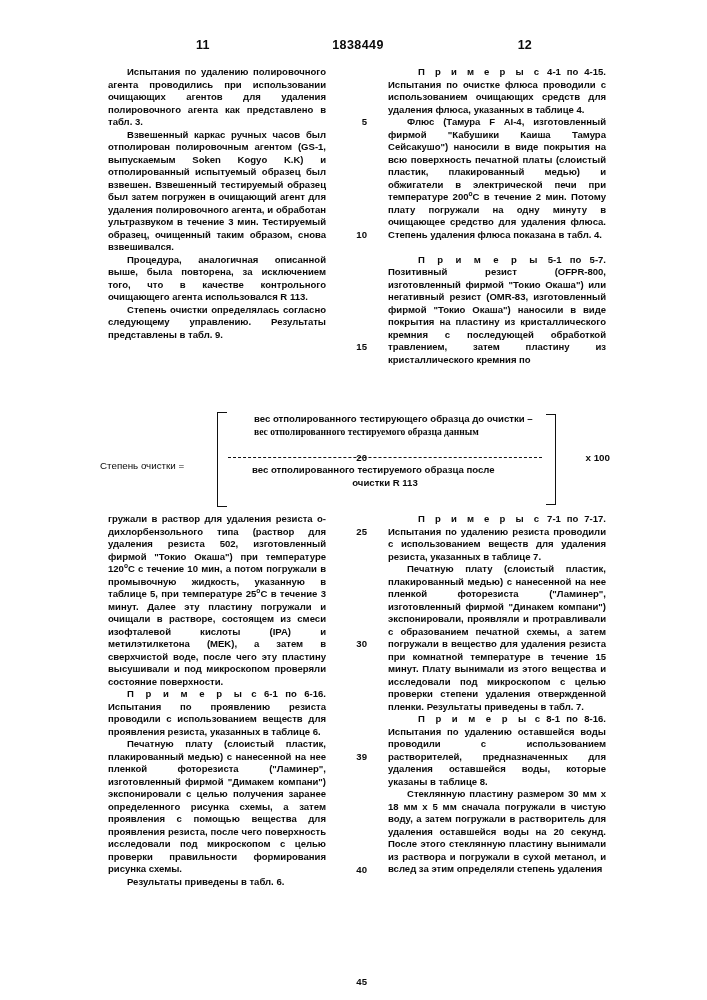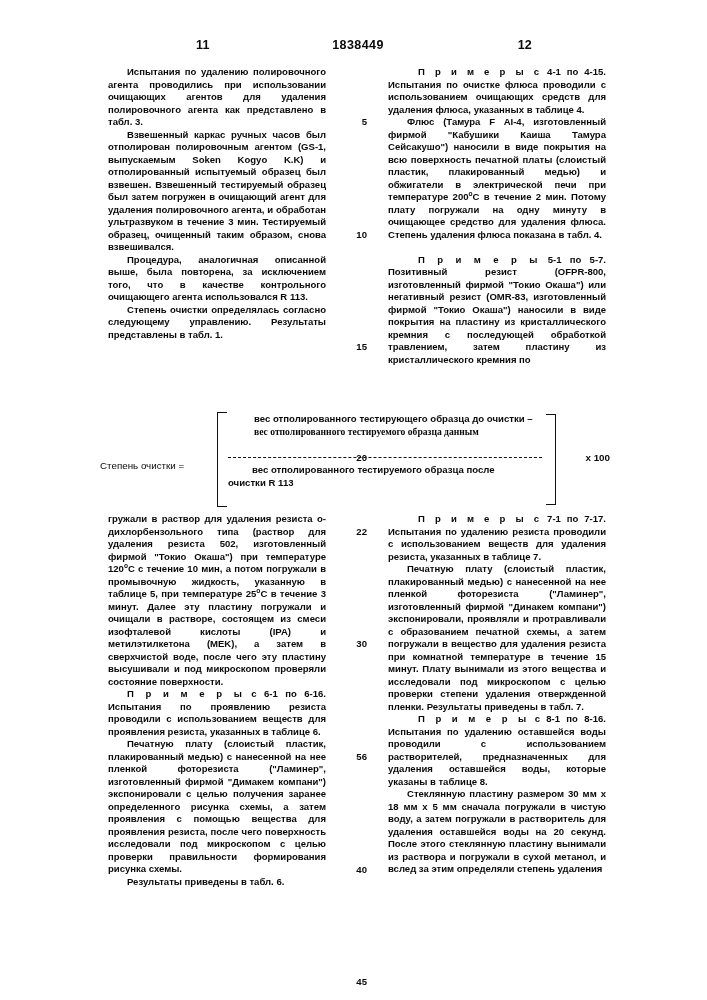--- a/index.html
+++ b/index.html
@@ -171,21 +171,21 @@
   }
   .formula .den {
     position: absolute;
     left: 0; right: 0; top: 51px;
     font-size: 9.6px;
     font-weight: 600;
     line-height: 13.1px;
   }
   .formula .den .l1 { padding-left: 24px; }
   .formula .den .l2 { padding-left: 24px; }
-  .formula .den .l3 { padding-left: 0px; }
+  .formula .den .l3 { padding-left: 0px; text-align: center; }
   .formula .mult {
     position: absolute;
     right: 0;
     top: 40px;
     font-size: 9.8px;
     font-weight: 600;
     white-space: nowrap;
   }
 
   
@@ -198,21 +198,21 @@
   <div class="head">
     <span class="pg-left">11</span>
     <span class="pg-center">1838449</span>
     <span class="pg-right">12</span>
   </div>
 
   <div class="col" id="col-tl">
     <p class="ind">Испытания по удалению полировочного агента проводились при использовании очищающих агентов для удаления полировочного агента как представлено в табл. 3.</p>
     <p class="ind">Взвешенный каркас ручных часов был отполирован полировочным агентом (GS-1, выпускаемым Soken Kogyo K.K) и отполированный испытуемый образец был взвешен. Взвешенный тестируемый образец был затем погружен в очищающий агент для удаления полировочного агента, и обработан ультразвуком в течение 3 мин. Тестируемый образец, очищенный таким образом, снова взвешивался.</p>
     <p class="ind">Процедура, аналогичная описанной выше, была повторена, за исключением того, что в качестве контрольного очищающего агента использовался R 113.</p>
-    <p class="ind">Степень очистки определялась согласно следующему управлению. Результаты представлены в табл. 1.</p>
+    <p class="ind">Степень очистки определялась согласно следующему управлению. Результаты представлены в табл. 9.</p>
   </div>
 
   <div class="col" id="col-tr">
     <p class="ind2"><span class="sp">П р и м е р ы с</span>  4-1 по 4-15. Испытания по очистке флюса проводили с использованием очищающих средств для удаления флюса, указанных в таблице 4.</p>
     <p class="ind">Флюс (Тамура F AI-4, изготовленный фирмой "Кабушики Каиша Тамура Сейсакушо") наносили в виде покрытия на всю поверхность печатной платы (слоистый пластик, плакированный медью) и обжигатели в электрической печи при температуре 200<span class="sup">o</span>С в течение 2 мин. Потому плату погружали на одну минуту в очищающее средство для удаления флюса. Степень удаления флюса показана в табл. 4.</p>
     <p class="ind2" style="margin-top:12.5px"><span class="sp">П р и м е р ы</span> 5-1 по 5-7. Позитивный резист (OFPR-800, изготовленный фирмой "Токио Окаша") или негативный резист (OMR-83, изготовленный фирмой "Токио Окаша") наносили в виде покрытия на пластину из кристаллического кремния с последующей обработкой травлением, затем пластину из кристаллического кремния по</p>
   </div>
 
   <div class="gutter" id="gutter-top">
     <div>
@@ -256,27 +256,27 @@
 
   <div class="col" id="col-br">
     <p class="ind2"><span class="sp">П р и м е р ы с</span> 7-1 по 7-17. Испытания по удалению резиста проводили с использованием веществ для удаления резиста, указанных в таблице 7.</p>
     <p class="ind">Печатную плату (слоистый пластик, плакированный медью) с нанесенной на нее пленкой фоторезиста ("Ламинер", изготовленный фирмой "Динакем компани") экспонировали, проявляли и протравливали с образованием печатной схемы, а затем погружали в вещество для удаления резиста при комнатной температуре в течение 15 минут. Плату вынимали   из этого вещества и исследовали под микроскопом с целью проверки степени удаления отвержденной пленки. Результаты приведены в табл. 7.</p>
     <p class="ind2"><span class="sp">П р и м е р ы</span>  с 8-1 по 8-16. Испытания по удалению оставшейся воды проводили с использованием растворителей, предназначенных для удаления оставшейся воды, которые указаны в таблице 8.</p>
     <p class="ind">Стеклянную пластину размером 30 мм х 18 мм х 5 мм сначала погружали в чистую воду, а затем погружали в растворитель для удаления оставшейся воды на 20 секунд. После этого стеклянную пластину вынимали из раствора и погружали в сухой метанол, и вслед за этим определяли степень удаления</p>
   </div>
 
   <div class="gutter" id="gutter-bot">
     <div>
-        <span style="margin-top:12.52px">22</span>
+        <span style="margin-top:12.52px">25</span>
       </div>
     <div>
         <span style="margin-top:50.1px">30</span>
       </div>
     <div>
-        <span style="margin-top:50.1px">56</span>
+        <span style="margin-top:50.1px">39</span>
       </div>
     <div>
         <span style="margin-top:50.1px">40</span>
       </div>
     <div>
         <span style="margin-top:50.1px">45</span>
       </div>
 
   </div>
 

